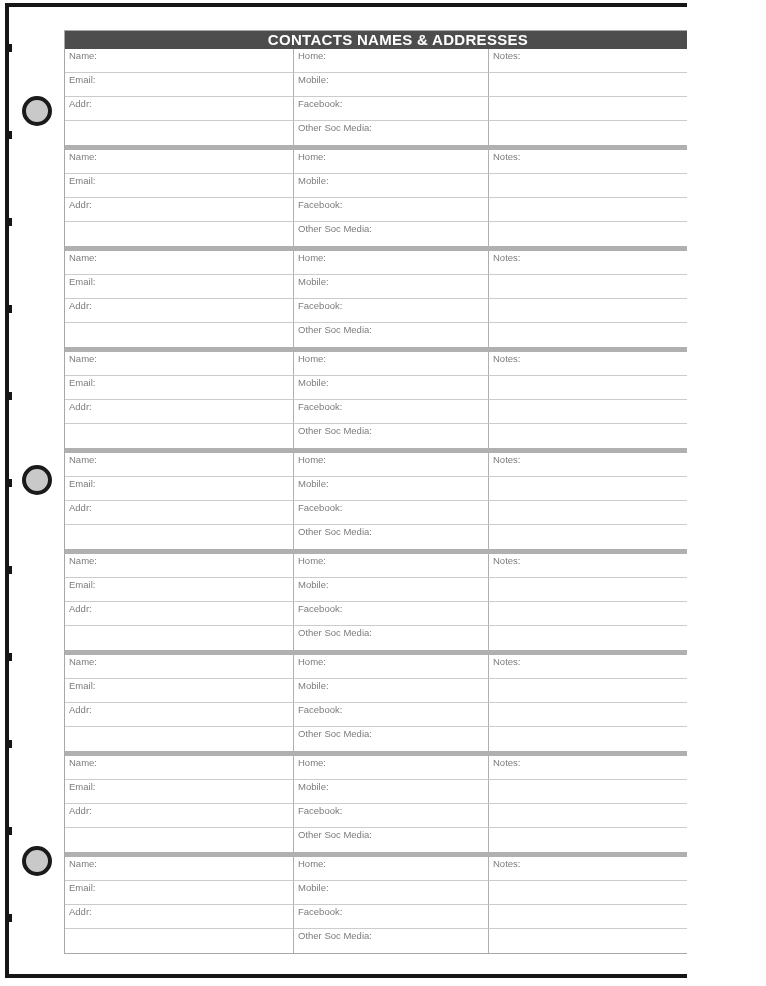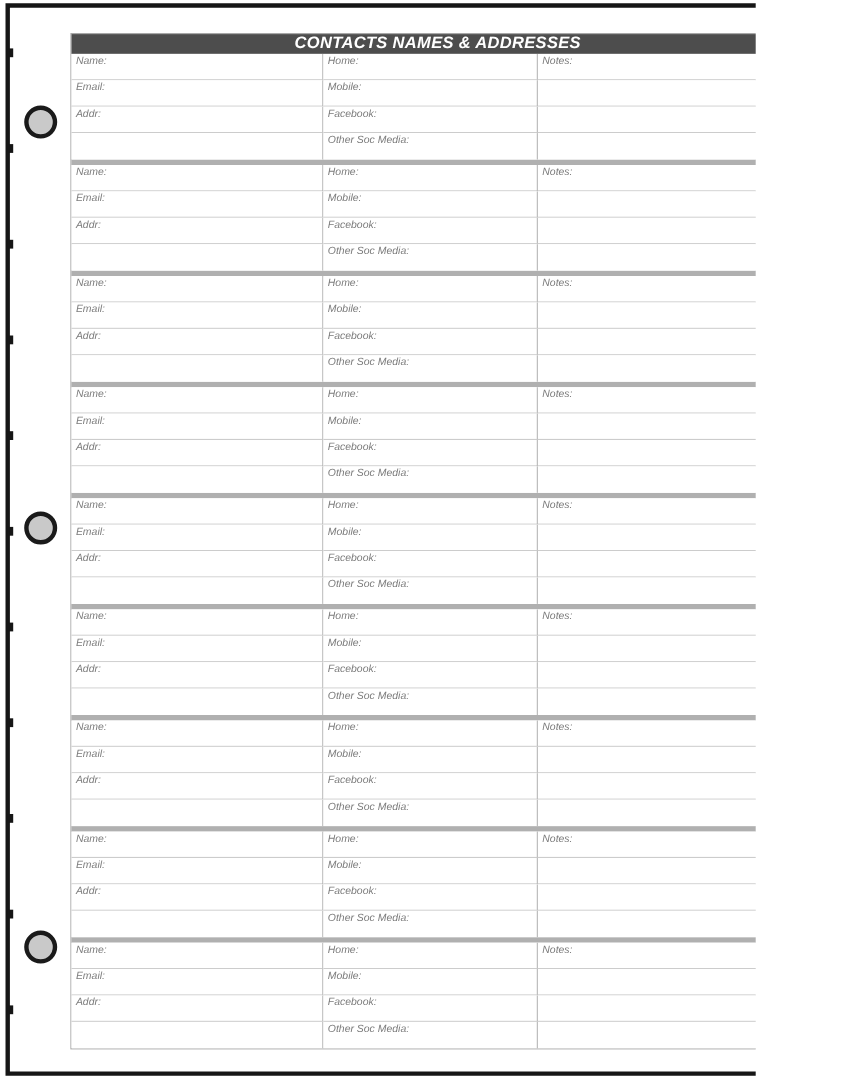--- a/index.html
+++ b/index.html
@@ -7,21 +7,20 @@
     padding: 0;
     background: #ffffff;
     font-family: "Liberation Sans", sans-serif;
   }
   .canvas {
     position: relative;
     width: 687px;
     height: 986px;
     background: #ffffff;
     overflow: hidden;
-    font-style: italic;
   }
   
   .page {
     position: absolute;
     left: 5px;
     top: 3px;
     width: 750px;
     height: 975px;
     box-sizing: border-box;
     border: 4px solid #161616;

